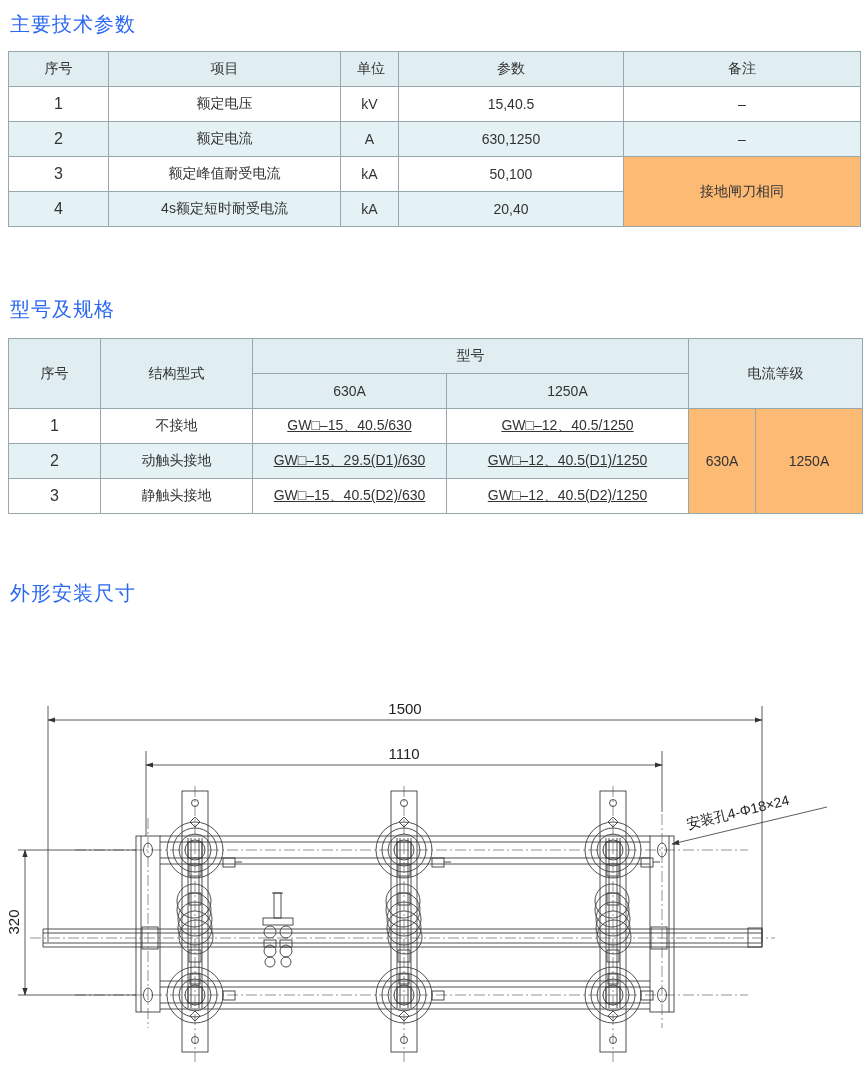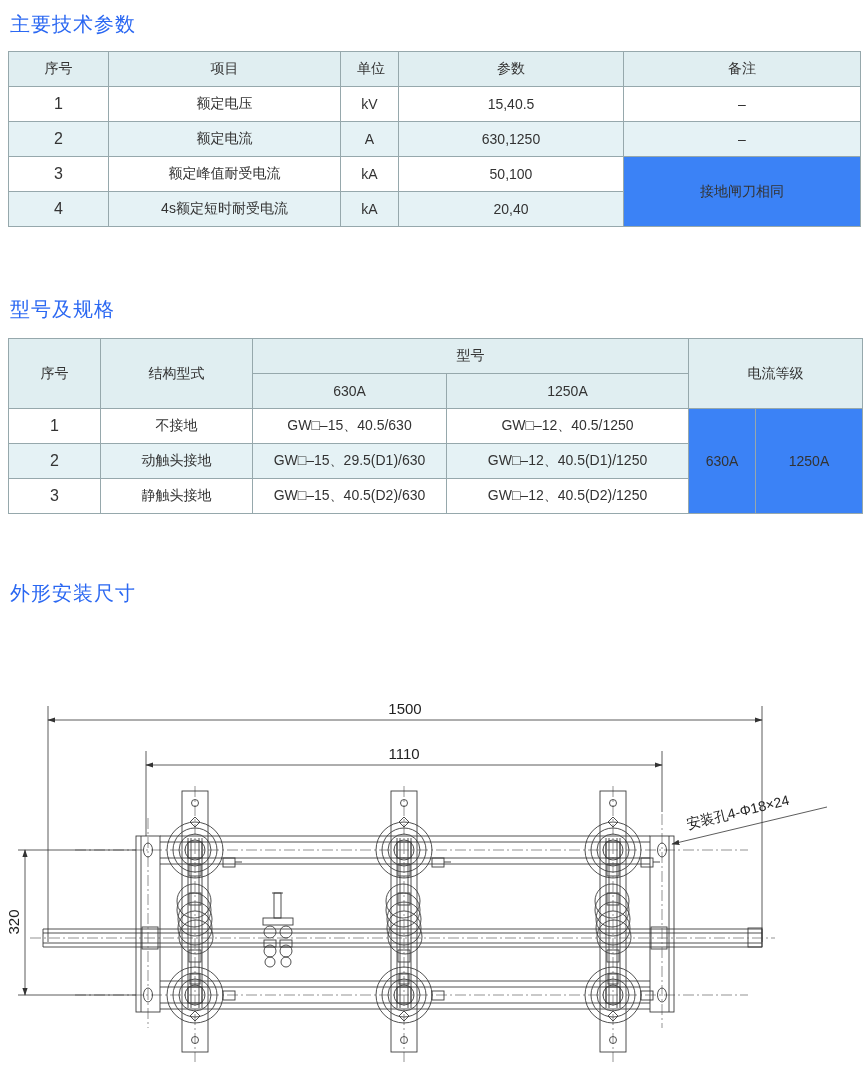--- a/index.html
+++ b/index.html
@@ -18,23 +18,23 @@
   table.spec{
     position:absolute;border-collapse:collapse;table-layout:fixed;
     font-size:14px;color:#333;
   }
   table.spec td{
     border:1px solid #96a8ac;text-align:center;vertical-align:middle;
     height:34px;padding:0 16px;overflow:hidden;white-space:nowrap;
   }
   td.hd{background:#e0eef1;}
   td.alt{background:#e5f2f5;}
-  td.white{background:#3b82f6;}
+  td.white{background:#fdba74;}
   td.left{text-align:left;padding-left:18px;}
-  td.model{text-align:left;padding-left:14px;}
+  td.model{text-align:left;padding-left:14px;text-decoration:underline;}
   td.num{font-size:16px;}
   #table1{left:8px;top:51px;width:852px;}
   #table2{left:8px;top:338px;width:854px;}
   svg text{font-family:"Liberation Sans","DejaVu Sans",sans-serif;fill:#222;}
 </style>
 </head>
 <body>
 
 <div class="sec-title" id="title1">主要技术参数</div>
 

